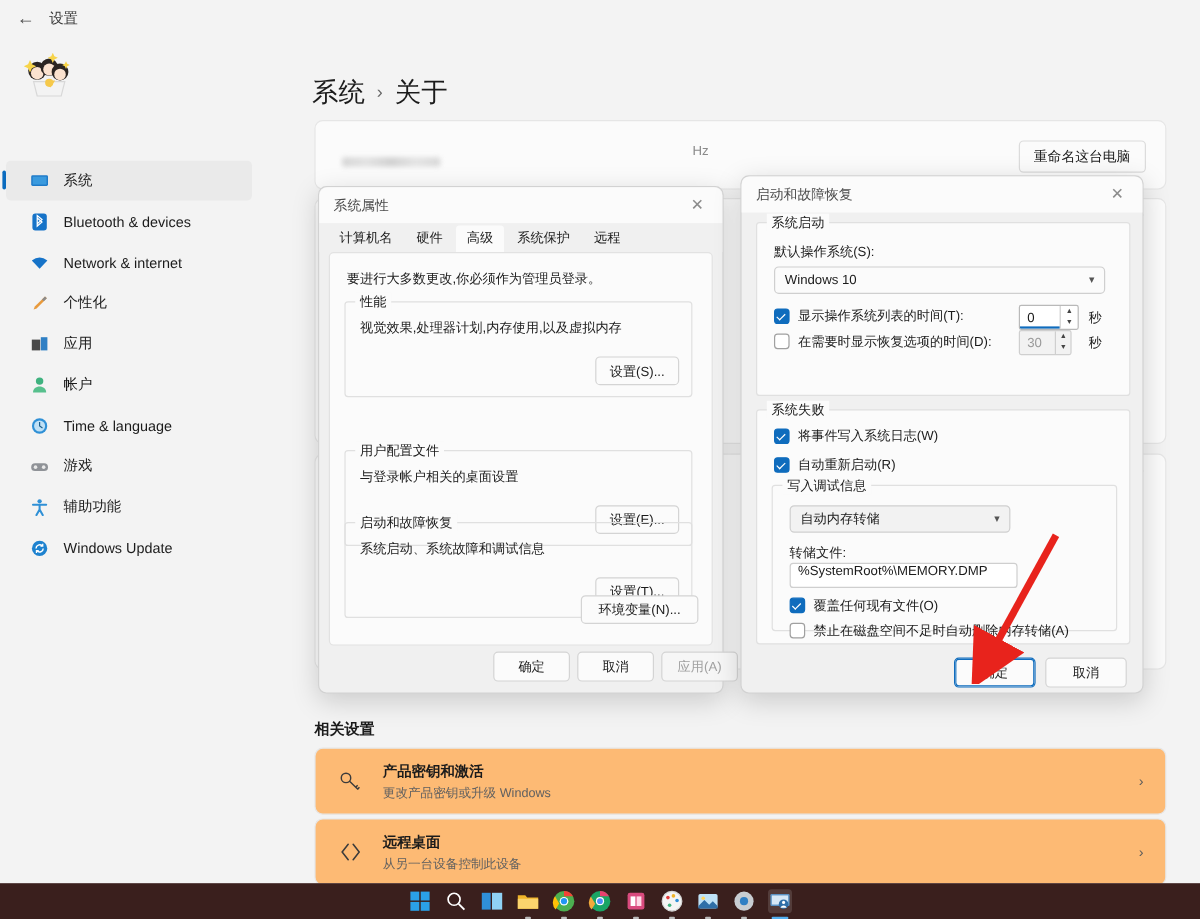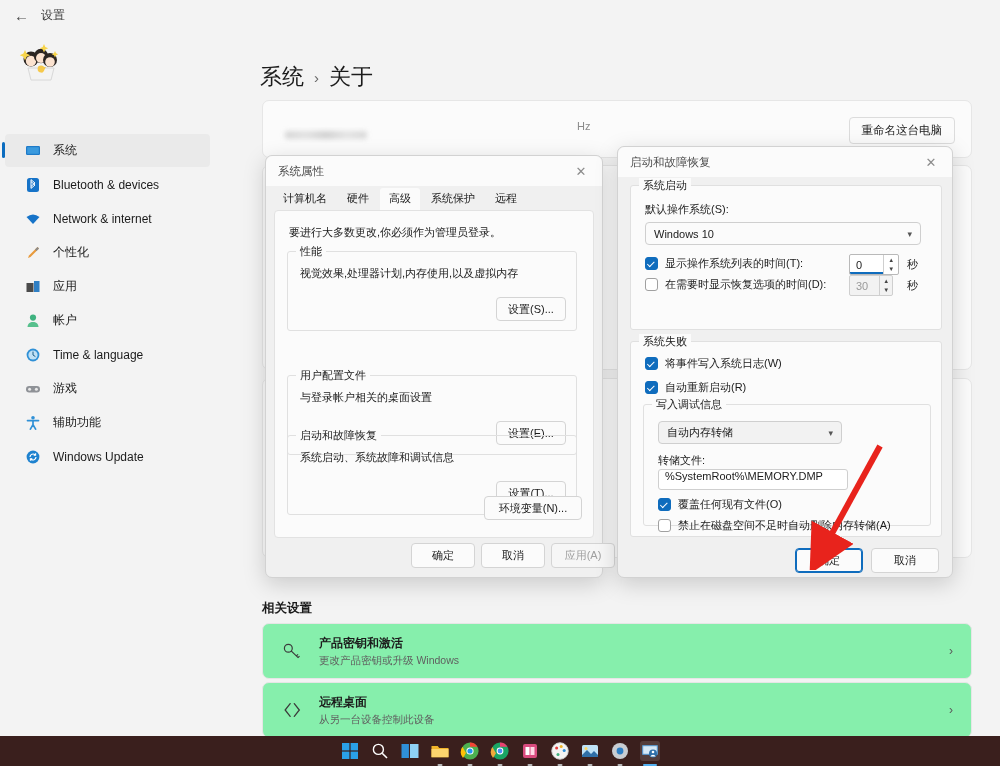--- a/index.html
+++ b/index.html
@@ -95,21 +95,21 @@
     position: absolute; left: 362px; top: 90px;
     font-size: 11px; color: #8a8a8a;
   }
 
   .rel-title {
     position: absolute; left: 47px; top: 570px;
     font-size: 12.5px; color: #1b1b1b; font-weight: bold;
   }
   .rel-item {
     position: absolute; left: 47px; width: 710px; height: 56px;
-    background: #86efac; border: 1px solid #e6e6e6; border-radius: 7px;
+    background: #fdba74; border: 1px solid #e6e6e6; border-radius: 7px;
     display: flex; align-items: center; cursor: pointer;
   }
   .rel-ico { width: 22px; height: 22px; margin: 0 16px 0 18px; flex: none; }
   .rel-txt { display: flex; flex-direction: column; gap: 2px; }
   .rel-name { font-size: 12px; color: #1b1b1b; font-weight: bold; }
   .rel-sub { font-size: 10.5px; color: #606060; }
   .rel-chev { margin-left: auto; margin-right: 18px; font-size: 12px; color: #5b5b5b; }
 
   
   .dlg {

